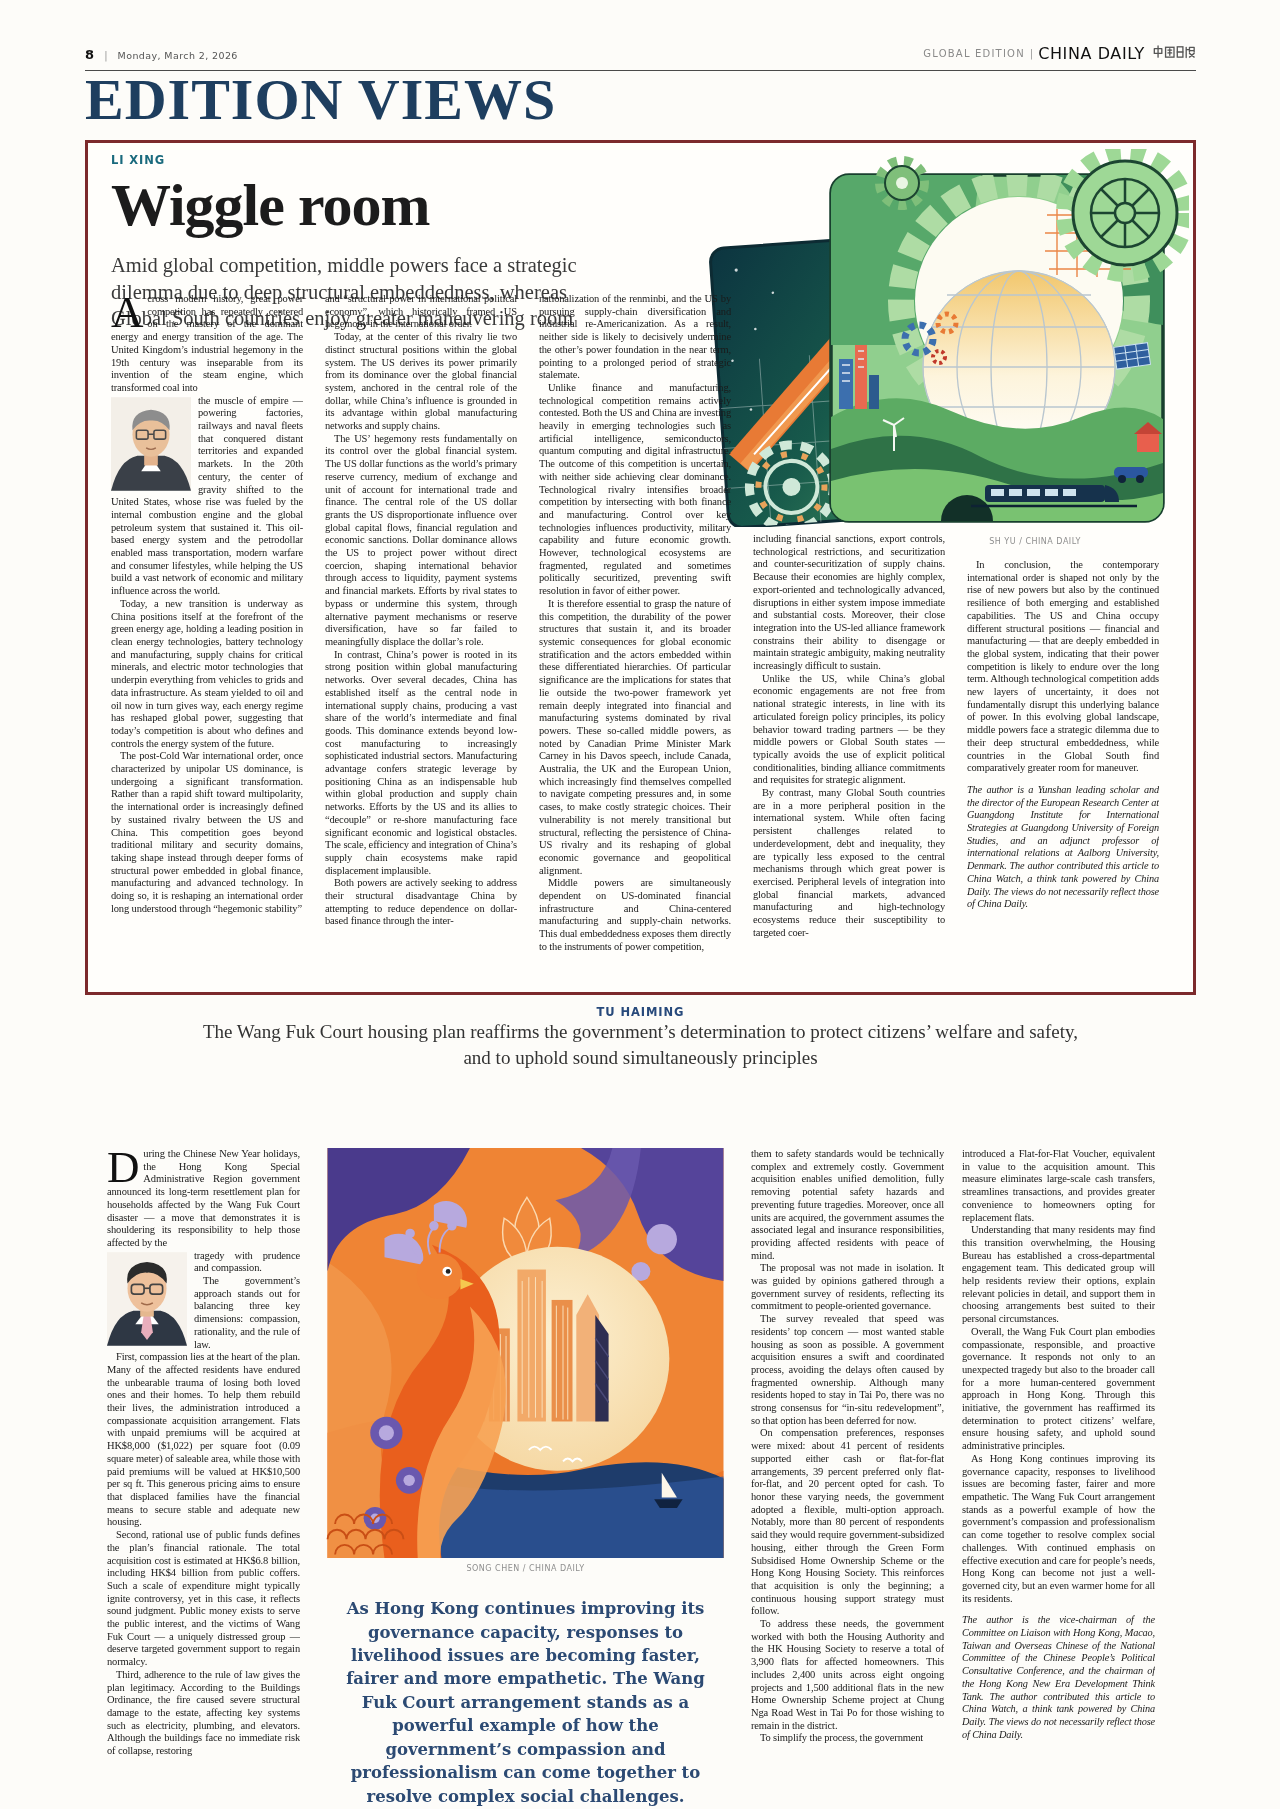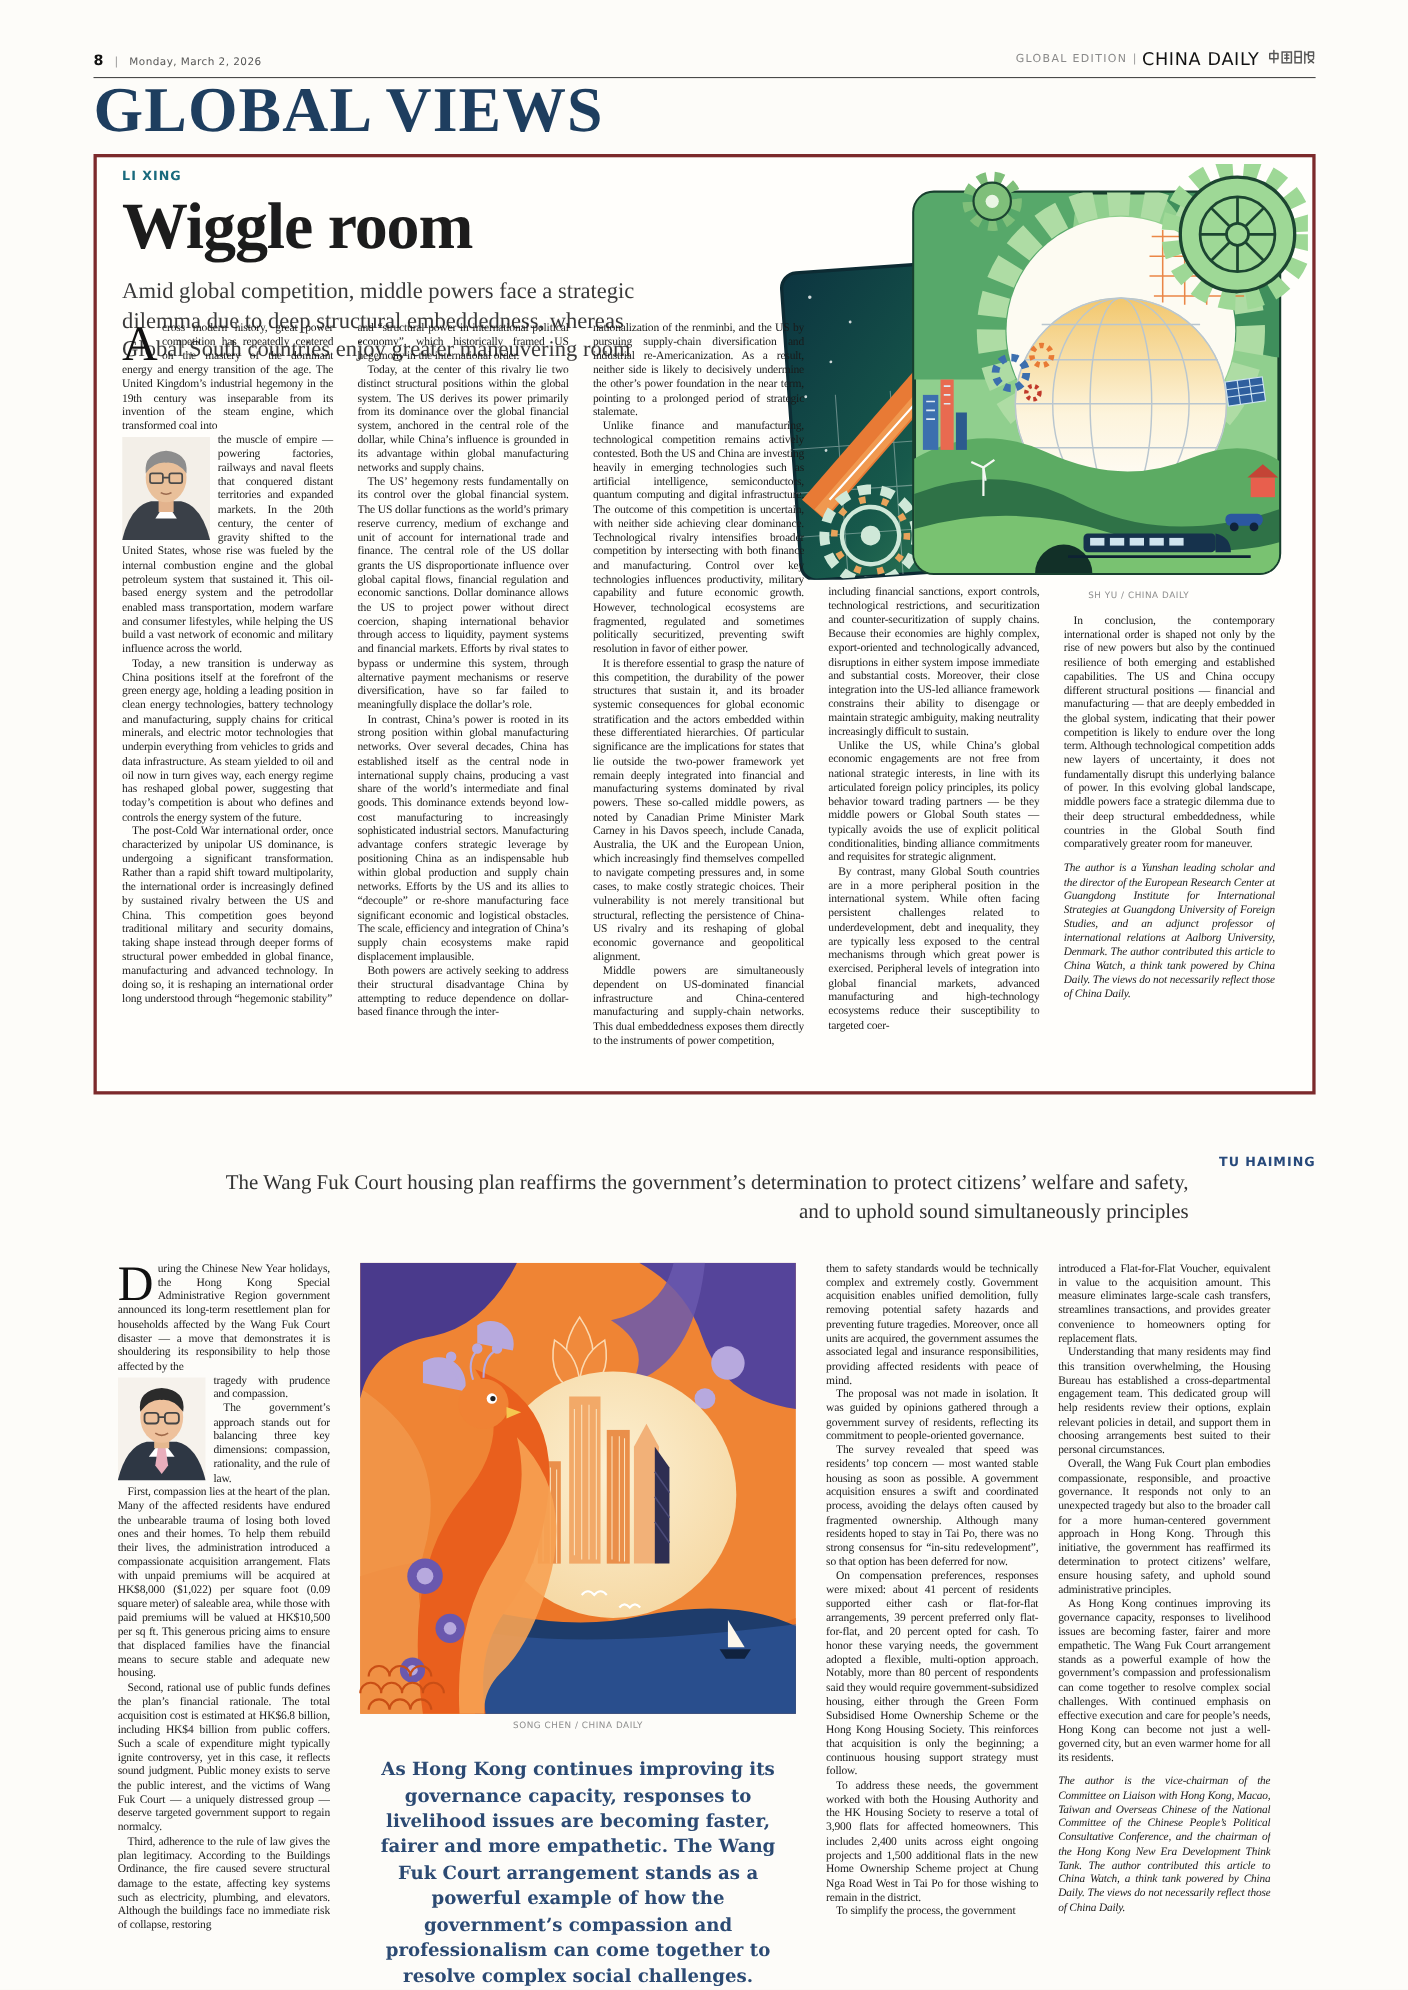--- a/index.html
+++ b/index.html
@@ -34,21 +34,21 @@
   .bcol{flex:1;height:100%;box-sizing:border-box;overflow:hidden;font-size:10.5px;line-height:12.7px;
         text-align:justify;letter-spacing:-.15px;}
   .bcol p{margin:0;text-indent:9px;}
   .bcol p.ni{text-indent:0;}
   .pad4{padding-top:240px;}
   .pad5{padding-top:266px;}
   .dcap{float:left;font-size:45px;line-height:36px;padding:1px 4px 0 0;color:#111;}
   .aphoto{float:left;width:80px;height:94px;margin:2px 7px 2px 0;}
   .bio{font-style:italic;margin-top:9px !important;text-indent:0 !important;font-size:10.3px;}
   
-  .a2head{position:absolute;top:1049px;left:85px;width:1111px;text-align:right;}
+  .a2head{position:absolute;top:1005px;left:85px;width:1111px;text-align:center;}
   .byline2{color:#27497b;}
   .h2{font-size:47px;font-weight:700;margin:4px 0 16px;letter-spacing:-.5px;color:#1c1c1c;}
   .deck2{font-size:19px;color:#333;line-height:1.35;max-width:880px;margin:0 auto;}
   .body2{position:absolute;top:1148px;left:107px;width:1062px;height:660px;display:flex;gap:18px;}
   .w1{flex:0 0 193px;}
   .w2{flex:0 0 193px;}
   .midcol{flex:0 0 415px;display:flex;flex-direction:column;align-items:center;}
   .illo2{width:415px;height:430px;}
   .cap2{margin-top:6px;text-align:center;}
   .pullquote{margin:24px 10px 0;font-family:"DejaVu Serif",serif;font-weight:bold;font-size:16.5px;
@@ -77,21 +77,21 @@
             <path d="M16.5 6.5 h4 M16.5 9.5 h4 M18.5 5 v7"></path>
             <rect x="26.5" y="3" width="6" height="11"></rect>
             <path d="M26.5 8.5 h6"></path>
             <path d="M36 3.5 v11 M36 6 h3 M39.5 3.5 h5 M39.5 7 h5 M39.5 3.5 v5 M44.5 3.5 v5 M39.5 10 l5 4 M44.5 10 l-5 4"></path>
           </g>
         </svg>
       </span>
     </div>
   </header>
 
-  <div class="masthead">GLOBAL VIEWS</div>
+  <div class="masthead">EDITION VIEWS</div>
 
   <section class="a1box">
 
     <svg class="illo1" viewBox="0 0 500 378">
       <defs>
         <linearGradient id="gA" x1="0" y1="0" x2="1" y2="1">
           <stop offset="0" stop-color="#0c3440"></stop>
             <stop offset=".55" stop-color="#17594b"></stop>
             <stop offset="1" stop-color="#3f8f5c"></stop>
         </linearGradient>

